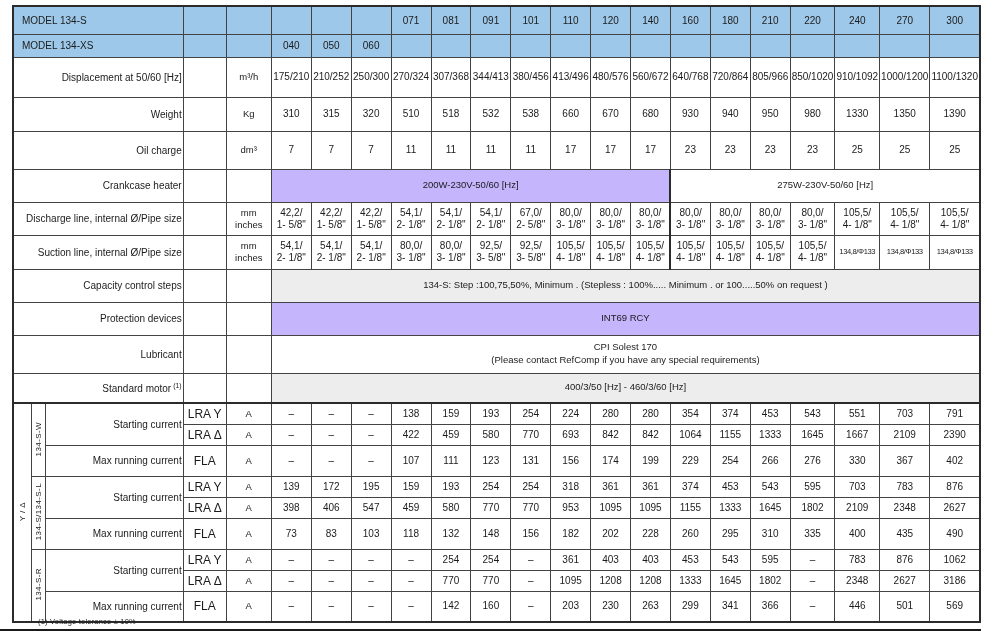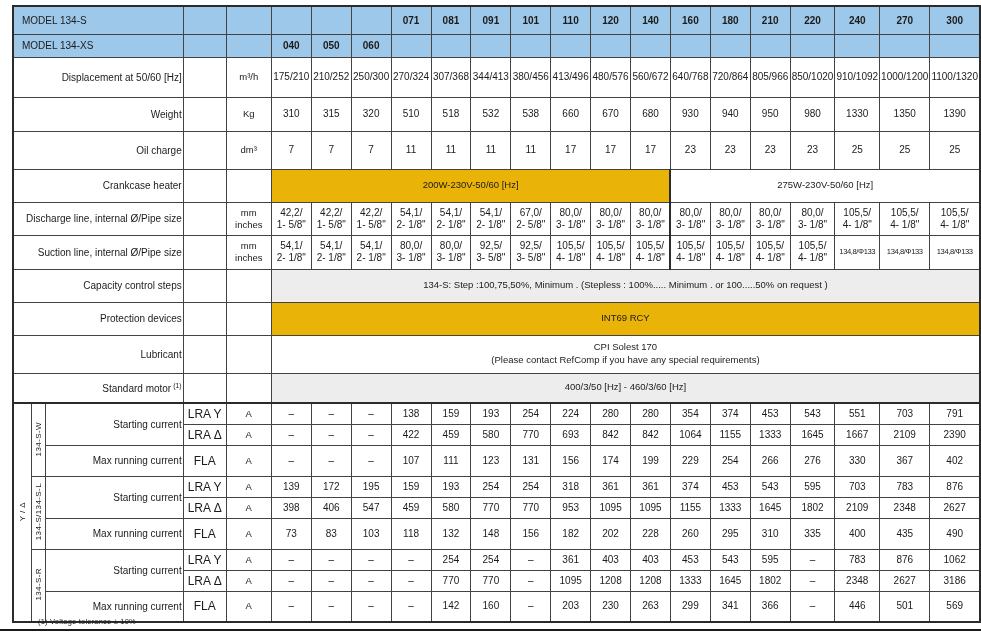--- a/index.html
+++ b/index.html
@@ -4,28 +4,28 @@
 <style>
   html,body{margin:0;padding:0;background:#fff;}
   .page{position:relative;width:981px;height:632px;background:#fff;overflow:hidden;
         font-family:"Liberation Sans",sans-serif;color:#1b1b1b;}
   table.spec{border-collapse:collapse;table-layout:fixed;margin:5px 0 0 12px;
              border:2px solid #2b2b2b;}
   td{border:1px solid #434343;padding:0 1px;text-align:center;vertical-align:middle;
      font-size:10px;overflow:hidden;}
   td.lbl{text-align:right;padding-left:8px;font-size:10px;}
   td.hdr{background:#9ec8e9;}
-  td.hdr.num{font-weight:bold;}
+  td.hdr.num{font-weight:normal;}
   td.hdr.lbl-model{text-align:left;padding-left:8px;font-weight:normal;}
   td.unit{font-size:9.5px;white-space:pre-line;line-height:1.25;}
   td.val{white-space:pre-line;line-height:1.2;}
   td.pipe{font-size:10px;}
   td.tight{font-size:7.6px;letter-spacing:-0.4px;padding:0;}
   td.span-cell{font-size:9.5px;white-space:pre-line;line-height:1.35;}
-  .bg-lightblue{background:#eab308;}
+  .bg-lightblue{background:#c4b5fd;}
   .bg-gray{background:#ededed;}
   td.thickL{border-left:2px solid #2b2b2b;}
   tr.sec-top td{border-top:2px solid #2b2b2b;}
   td.sub{font-size:12px;}
   .vtxt{writing-mode:vertical-rl;transform:rotate(180deg);display:inline-block;
         font-size:8px;letter-spacing:0.4px;white-space:nowrap;}
   td.vert{padding:0;}
   sup{font-size:7px;}
   .footnote{position:absolute;left:38px;top:617px;font-size:7.5px;color:#222;
             letter-spacing:0.2px;}

